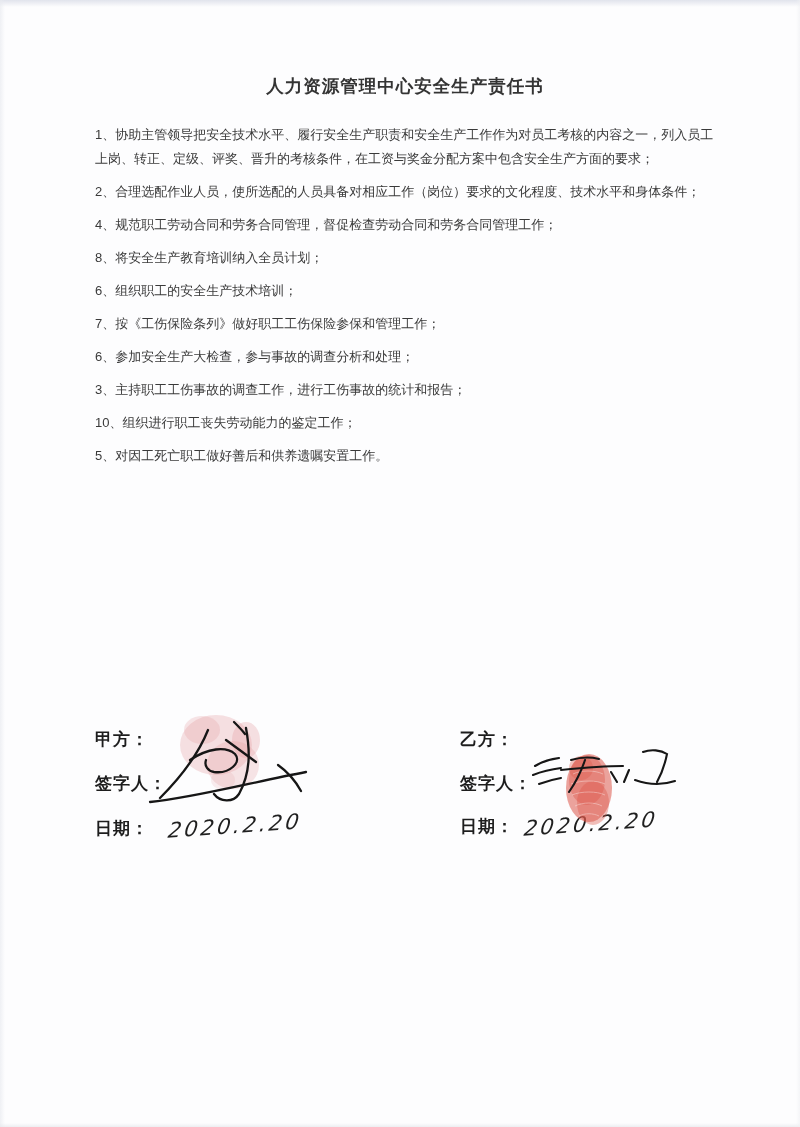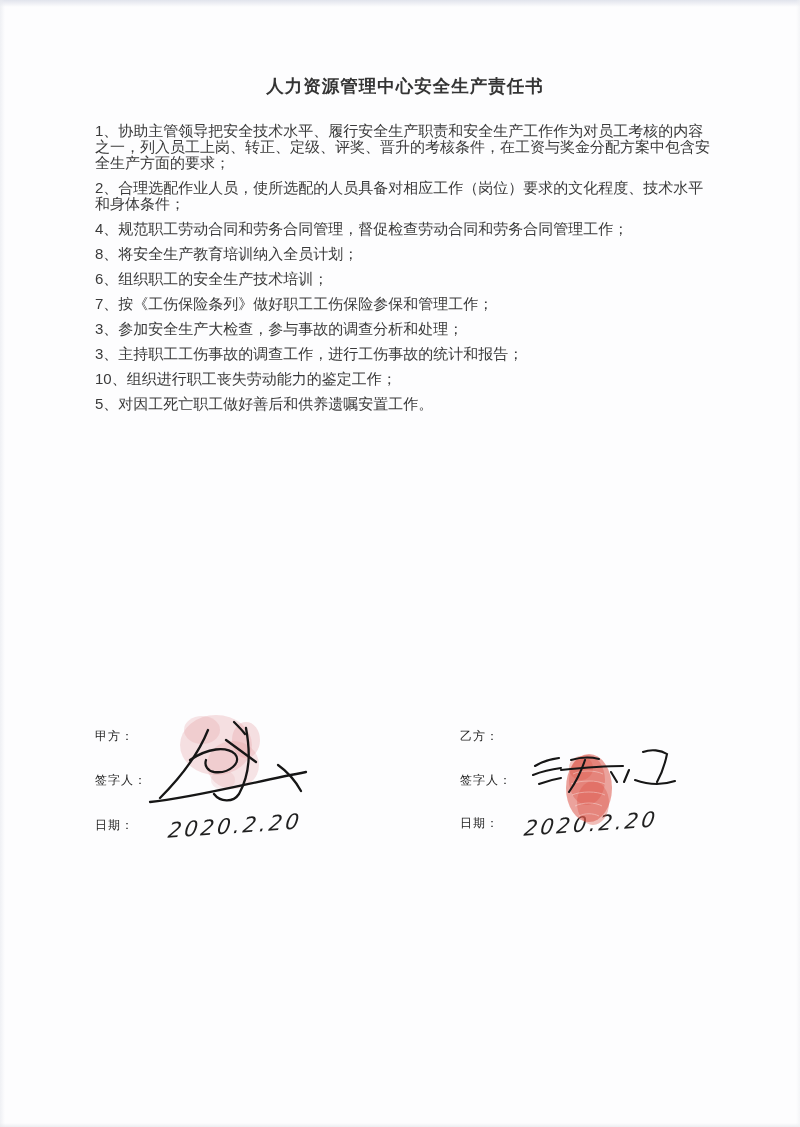--- a/index.html
+++ b/index.html
@@ -22,26 +22,26 @@
     background:linear-gradient(0deg,#e6e8ec,rgba(255,255,255,0));opacity:.7;}
   .edge-right{position:absolute;top:0;right:0;bottom:0;width:4px;
     background:linear-gradient(270deg,#eff0f3,rgba(255,255,255,0));opacity:.6;}
 
   .content{position:absolute; left:95px; top:74px; width:620px;}
   .doc-title{
     font-size:17.5px; font-weight:bold; text-align:center;
     letter-spacing:1px; color:#343434; margin:0 0 25px 0;
   }
   .clause{
-    font-size:15px; line-height:16px; color:var(--body-ink);
+    font-size:13px; line-height:24px; color:var(--body-ink);
     margin:0 0 9px 0; text-align:left;
   }
 
   .sig-label{
-    position:absolute; font-size:12px; font-weight:normal;
+    position:absolute; font-size:17px; font-weight:bold;
     color:var(--label-ink); letter-spacing:1px; white-space:nowrap;
   }
   .handwritten{
     position:absolute; font-family:"DejaVu Sans", sans-serif;
     font-style:italic; font-size:21px; letter-spacing:3px;
     color:#1f1f1f; transform:rotate(-4deg) skewX(-12deg);
     white-space:nowrap;
   }
   .sig-svg{position:absolute; overflow:visible;}
 </style>
@@ -55,21 +55,21 @@
   <div class="edge-right"></div>
 
   <div class="content">
     <h1 class="doc-title">人力资源管理中心安全生产责任书</h1>
     <p class="clause">1、协助主管领导把安全技术水平、履行安全生产职责和安全生产工作作为对员工考核的内容之一，列入员工上岗、转正、定级、评奖、晋升的考核条件，在工资与奖金分配方案中包含安全生产方面的要求；</p>
     <p class="clause">2、合理选配作业人员，使所选配的人员具备对相应工作（岗位）要求的文化程度、技术水平和身体条件；</p>
     <p class="clause">4、规范职工劳动合同和劳务合同管理，督促检查劳动合同和劳务合同管理工作；</p>
     <p class="clause">8、将安全生产教育培训纳入全员计划；</p>
     <p class="clause">6、组织职工的安全生产技术培训；</p>
     <p class="clause">7、按《工伤保险条列》做好职工工伤保险参保和管理工作；</p>
-    <p class="clause">3、参加安全生产大检查，参与事故的调查分析和处理；</p>
+    <p class="clause">6、参加安全生产大检查，参与事故的调查分析和处理；</p>
     <p class="clause">3、主持职工工伤事故的调查工作，进行工伤事故的统计和报告；</p>
     <p class="clause">10、组织进行职工丧失劳动能力的鉴定工作；</p>
     <p class="clause">5、对因工死亡职工做好善后和供养遗嘱安置工作。</p>
   </div>
 
   <span class="sig-label" style="left:95px;top:728px">甲方：</span>
   <span class="sig-label" style="left:95px;top:772px">签字人：</span>
   <span class="sig-label" style="left:95px;top:817px">日期：</span>
   <span class="handwritten" style="left:168px;top:814px">2020.2.20</span>
 

